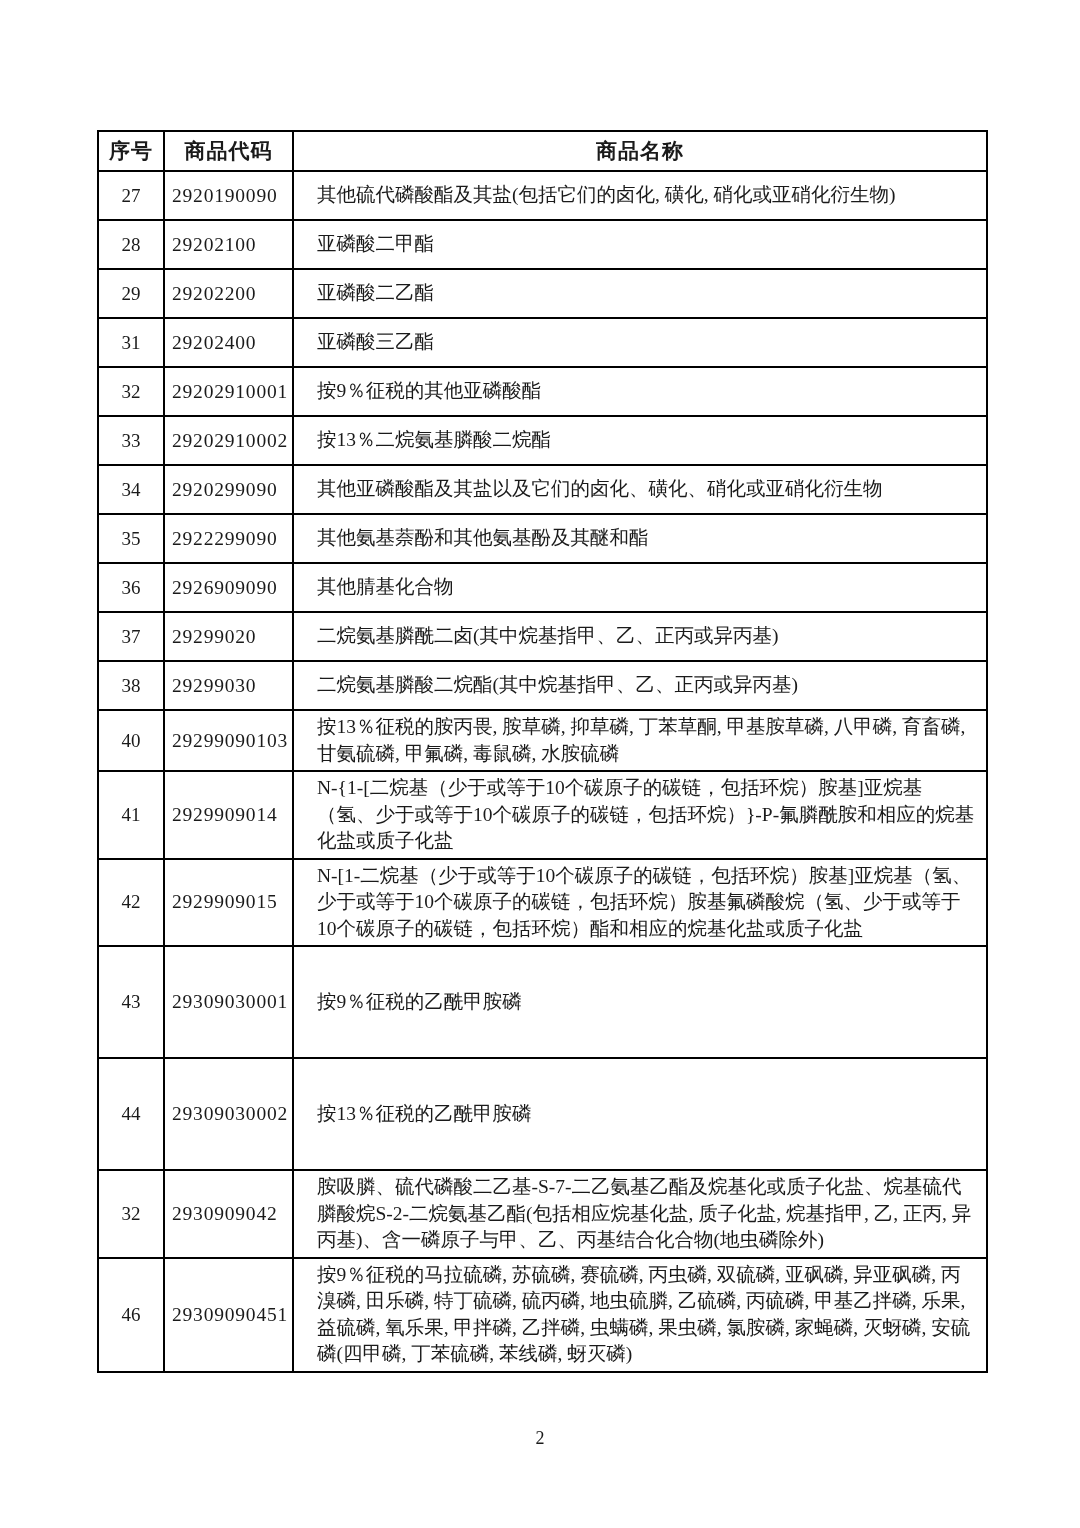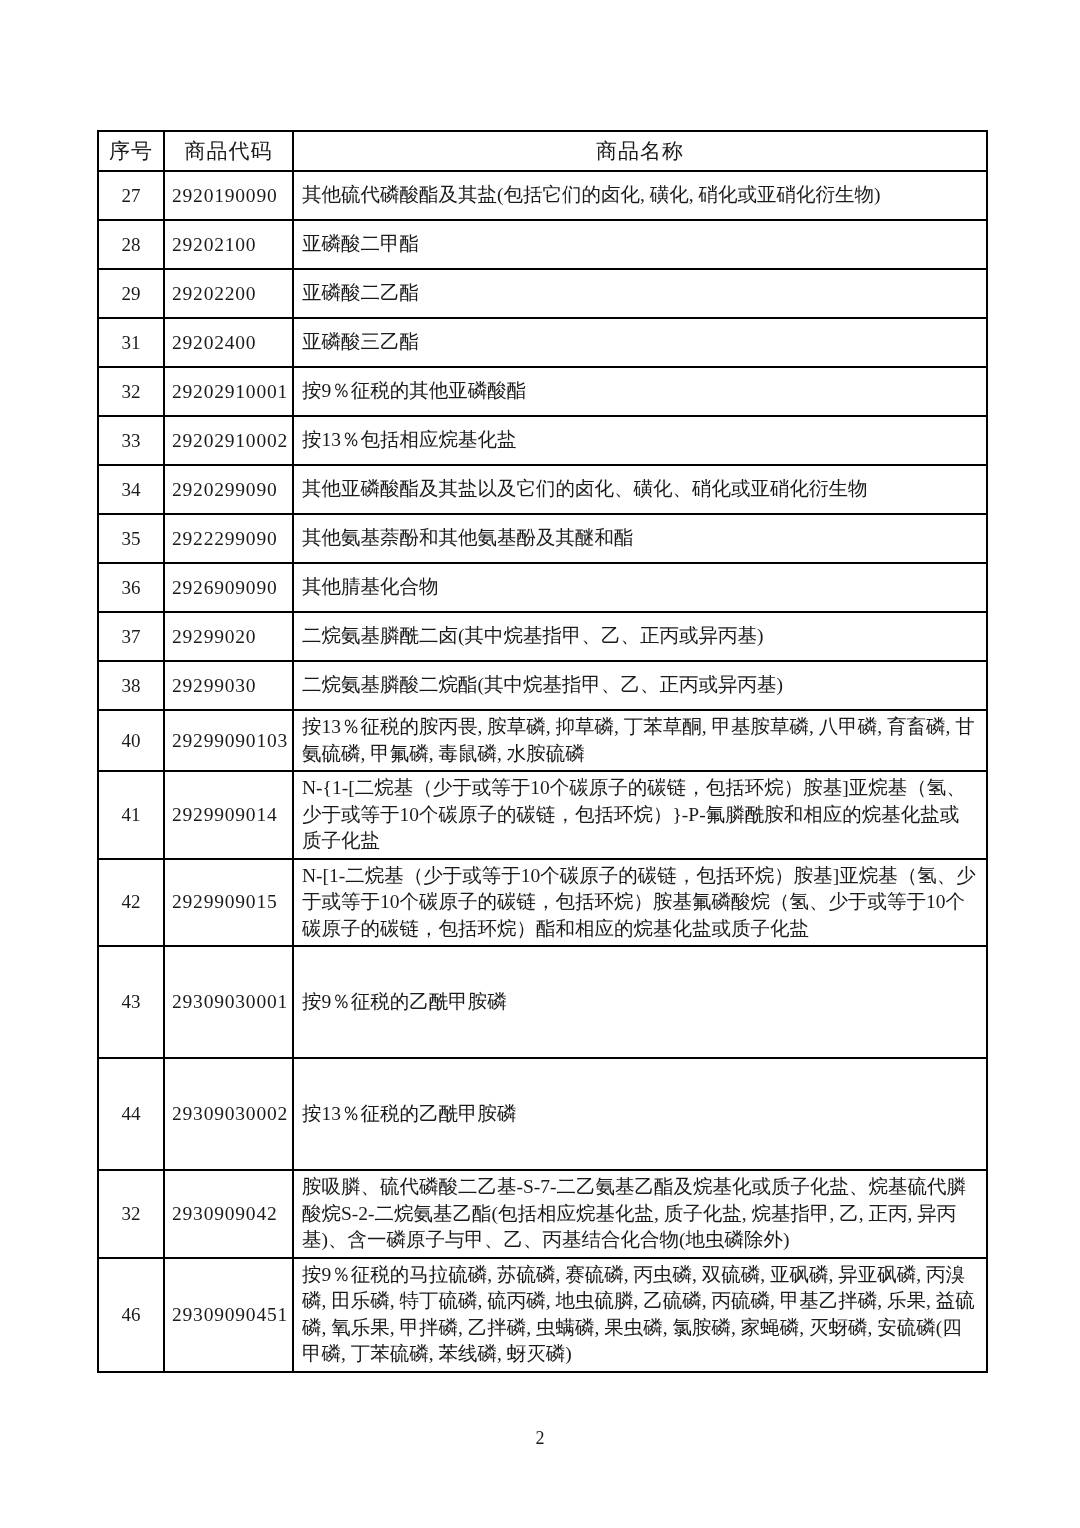--- a/index.html
+++ b/index.html
@@ -32,21 +32,21 @@
   col.c-code { width: 129px; }
   col.c-name { width: 694px; }
   th, td {
     border: 2px solid #000000;
     padding: 0;
     vertical-align: middle;
   }
   thead th {
     height: 38px;
     font-size: 21px;
-    font-weight: 400;
+    font-weight: 700;
     text-align: center;
     letter-spacing: 1px;
   }
   tbody tr { height: 49px; }
   
   tbody tr:nth-child(13), tbody tr:nth-child(14) { height: 78px; }
   
   tbody tr:nth-child(15), tbody tr:nth-child(16) { height: 112px; }
   
   tbody tr:nth-child(19), tbody tr:nth-child(20) { height: 145px; }
@@ -58,21 +58,21 @@
     font-size: 19px;
   }
   td.col-code {
     text-align: left;
     padding-left: 7px;
     font-size: 19.5px;
     letter-spacing: 0.8px;
   }
   td.col-name {
     text-align: left;
-    padding: 3px 8px 3px 8px;
+    padding: 3px 8px 3px 23px;
     line-height: 26.5px;
   }
   .page-number {
     position: absolute;
     top: 1428px;
     left: 0;
     width: 1080px;
     text-align: center;
     font-size: 18px;
     color: #1a1a1a;
@@ -117,21 +117,21 @@
           <td class="col-name">亚磷酸三乙酯</td>
         </tr>
         <tr>
           <td class="col-no">32</td>
           <td class="col-code">29202910001</td>
           <td class="col-name">按9％征税的其他亚磷酸酯</td>
         </tr>
         <tr>
           <td class="col-no">33</td>
           <td class="col-code">29202910002</td>
-          <td class="col-name">按13％包括相应烷基化盐</td>
+          <td class="col-name">按13％二烷氨基膦酸二烷酯</td>
         </tr>
         <tr>
           <td class="col-no">34</td>
           <td class="col-code">2920299090</td>
           <td class="col-name">其他亚磷酸酯及其盐以及它们的卤化、磺化、硝化或亚硝化衍生物</td>
         </tr>
         <tr>
           <td class="col-no">35</td>
           <td class="col-code">2922299090</td>
           <td class="col-name">其他氨基萘酚和其他氨基酚及其醚和酯</td>

